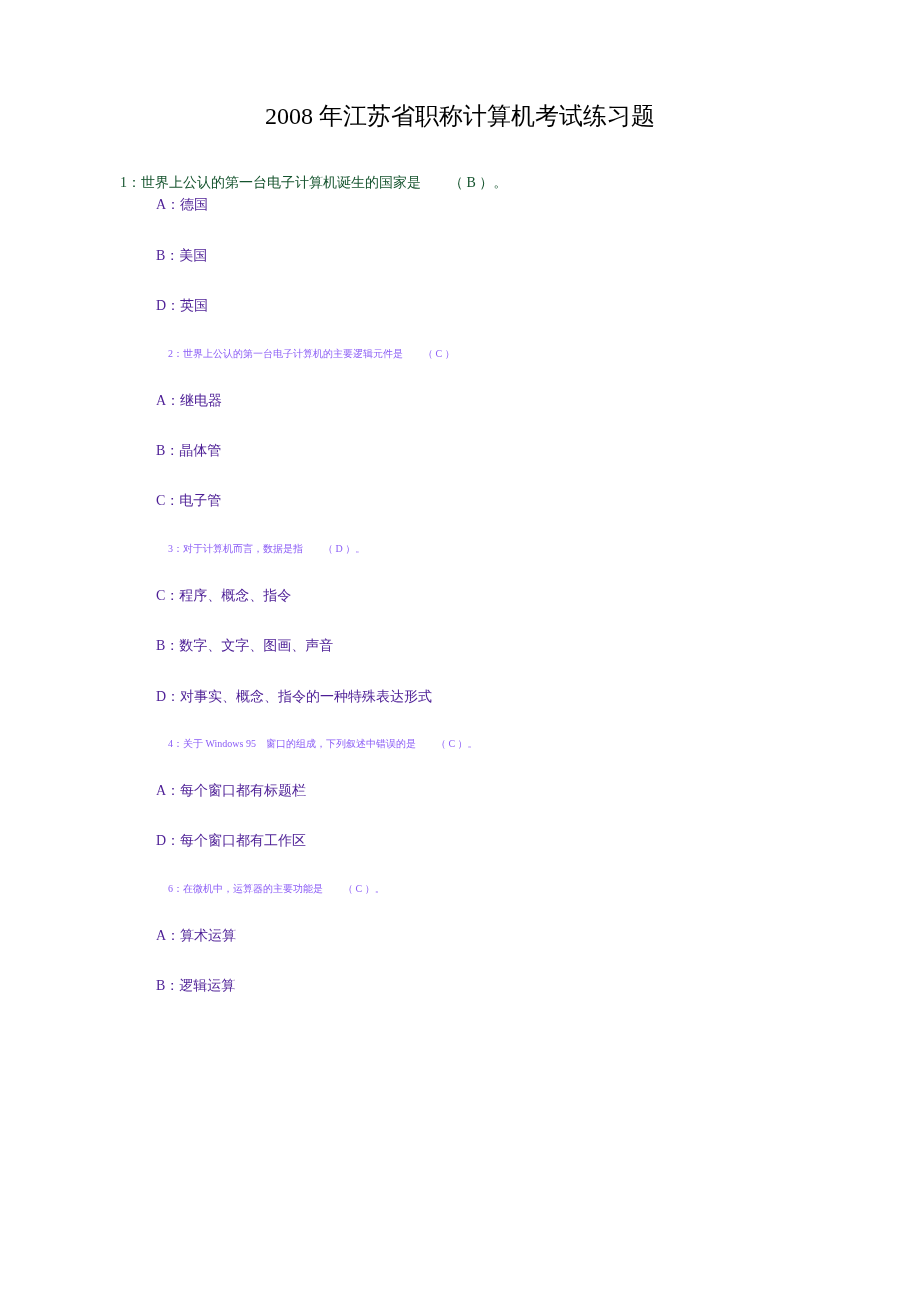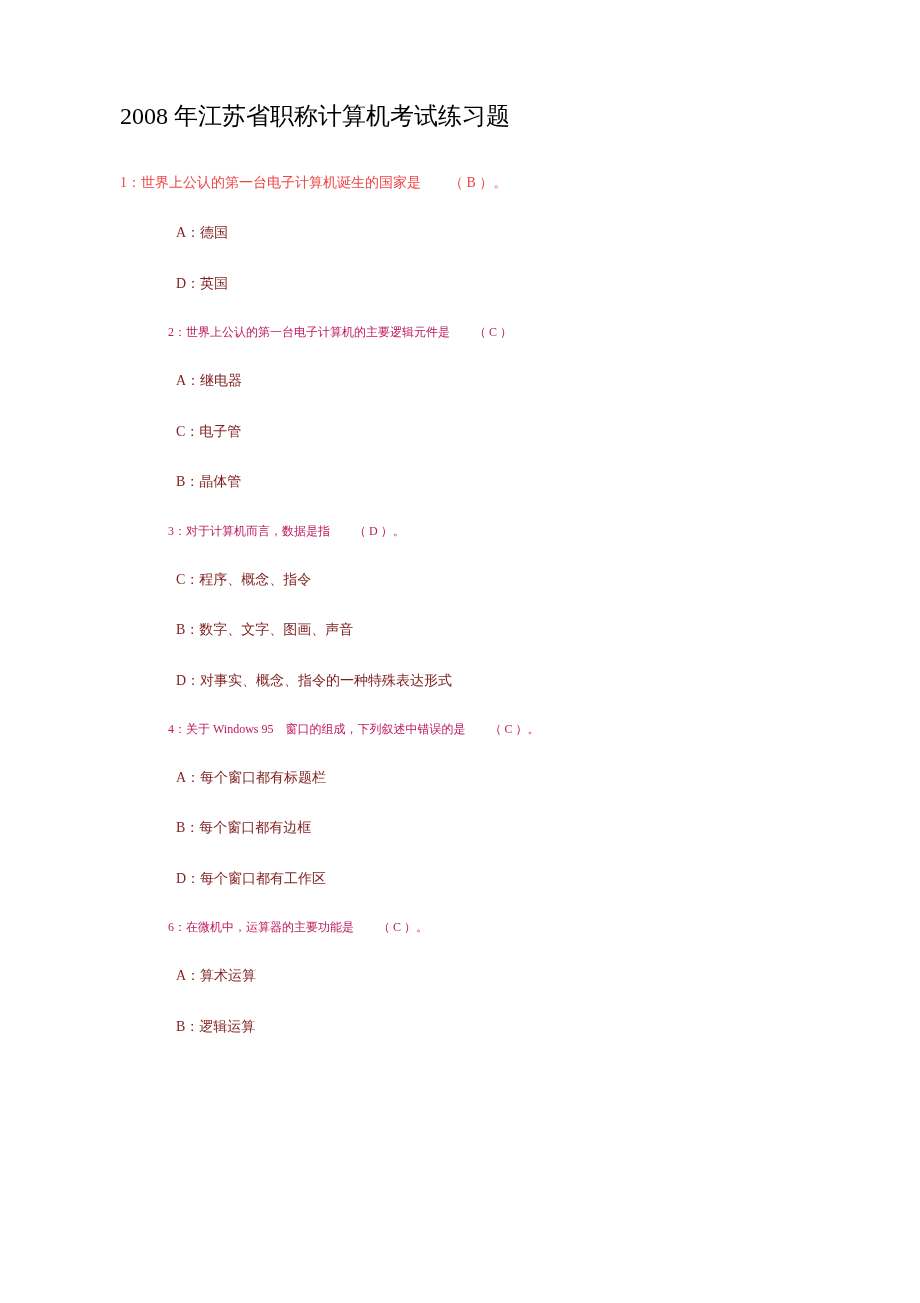--- a/index.html
+++ b/index.html
@@ -8,67 +8,66 @@
       background: #ffffff;
       font-family: "SimSun", "宋体", serif;
       width: 920px;
       min-height: 1303px;
     }
     .page {
       padding: 100px 120px 80px 120px;
     }
     .title {
       font-size: 24px;
-      text-align: left;
+      text-align: center;
       margin-bottom: 40px;
       font-family: "SimSun", "宋体", serif;
     }
     .q-line {
       font-size: 14px;
       line-height: 1.6;
-      margin-bottom: 28px;
-      color: #ef4444;
+      color: #14532d;
     }
     .option {
       font-size: 14px;
       line-height: 1.6;
       margin-bottom: 28px;
-      margin-left: 56px;
-      color: #7f1d1d;
+      margin-left: 36px;
+      color: #4c1d95;
     }
     .indent-q {
-      font-size: 12px;
+      font-size: 10px;
       line-height: 1.6;
       margin-bottom: 28px;
       margin-left: 48px;
-      color: #be185d;
+      color: #8b5cf6;
     }
   </style>
 </head>
 <body>
 
 <div class="page">
   <div class="title">2008 年江苏省职称计算机考试练习题</div>
 
   <div class="q-line">1：世界上公认的第一台电子计算机诞生的国家是　　（ B ）。</div>
   <div class="option">A：德国</div>
+  <div class="option">B：美国</div>
   <div class="option">D：英国</div>
 
   <div class="indent-q">2：世界上公认的第一台电子计算机的主要逻辑元件是　　（ C ）</div>
   <div class="option">A：继电器</div>
+  <div class="option">B：晶体管</div>
   <div class="option">C：电子管</div>
-  <div class="option">B：晶体管</div>
 
   <div class="indent-q">3：对于计算机而言，数据是指　　（ D ）。</div>
   <div class="option">C：程序、概念、指令</div>
   <div class="option">B：数字、文字、图画、声音</div>
   <div class="option">D：对事实、概念、指令的一种特殊表达形式</div>
 
   <div class="indent-q">4：关于  Windows 95　窗口的组成，下列叙述中错误的是　　（ C ）。</div>
   <div class="option">A：每个窗口都有标题栏</div>
-  <div class="option">B：每个窗口都有边框</div>
   <div class="option">D：每个窗口都有工作区</div>
 
   <div class="indent-q">6：在微机中，运算器的主要功能是　　（ C ）。</div>
   <div class="option">A：算术运算</div>
   <div class="option">B：逻辑运算</div>
 
 </div>
 
 </body></html>

